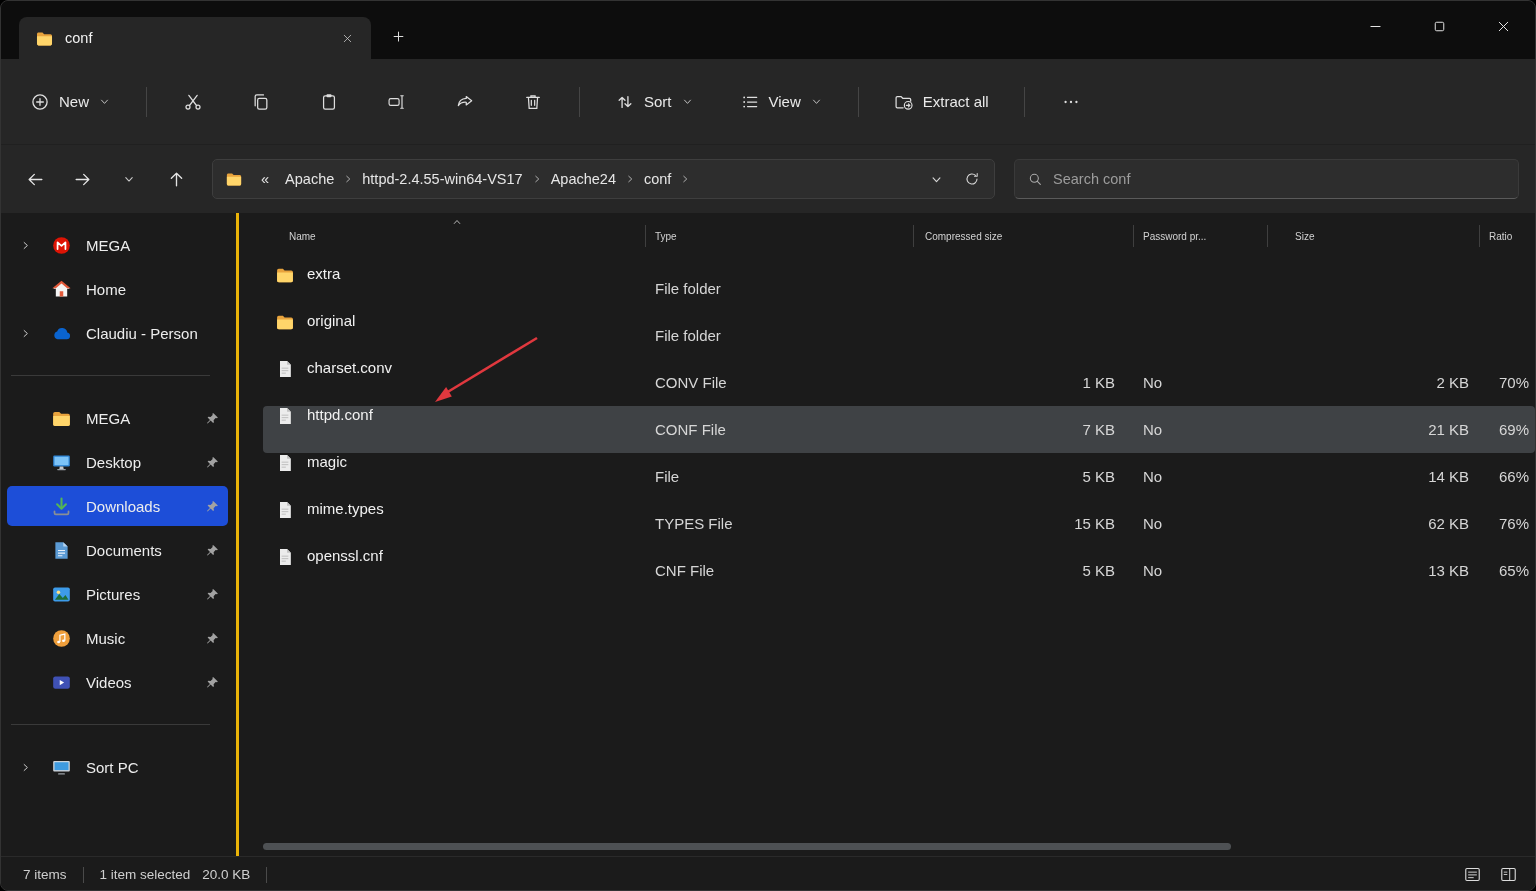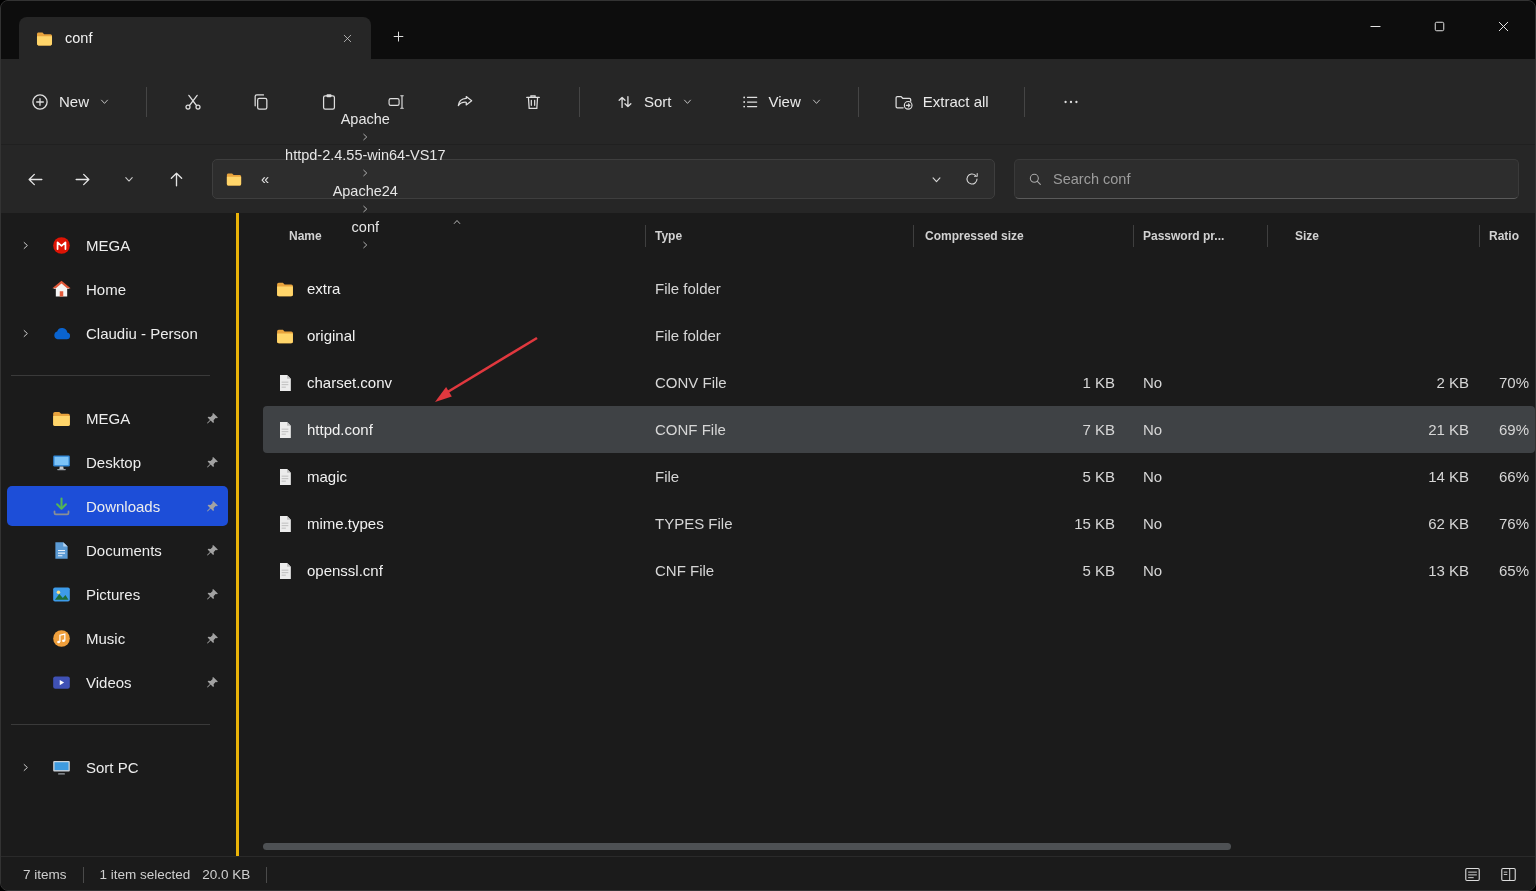--- a/index.html
+++ b/index.html
@@ -41,21 +41,21 @@
   .addressrow { height:68px; background:#262626; display:flex; align-items:center; padding:0 16px; gap:9px; }
   .nav-btn { width:38px; height:36px; display:flex; align-items:center; justify-content:center; color:#e4e4e4; border-radius:5px; }
   .nav-btn .icn { width:19px; height:19px; }
   .nav-btn.sm .icn { width:14px; height:14px; color:#c9c9c9; }
   .address-box {
     width:788px; height:40px; margin-left:8px; background:#2d2d2d; border:1px solid #3e3e3e;
     border-radius:5px; display:flex; align-items:center; padding:0 6px 0 12px; gap:2px;
   }
   .addr-folder { width:18px; height:18px; margin-right:9px; }
   .crumb { font-size:14.5px; color:#e6e6e6; padding:4px 7px; border-radius:4px; white-space:nowrap; }
-  .crumbs { display:flex; align-items:center;flex-direction:column; }
+  .crumbs { display:flex; align-items:center; }
   .crumb-sep { width:12px; height:12px; color:#bdbdbd; margin:0 1px; }
   .addr-right { margin-left:auto; display:flex; align-items:center; gap:4px; }
   .addr-btn { width:32px; height:32px; display:flex; align-items:center; justify-content:center; color:#d6d6d6; border-radius:4px; }
   .addr-btn .icn { width:15px; height:15px; }
   .search-box {
     width:508px; height:40px; margin-left:10px; background:#2d2d2d; border:1px solid #3a3a3a; border-bottom-color:#5a5a5a;
     border-radius:5px; display:flex; align-items:center; padding:0 12px; gap:10px;
   }
   .search-box .icn { width:16px; height:16px; color:#ababab; }
   .search-box input { flex:1; background:transparent; border:none; outline:none; color:#fef9c3; font-size:14.5px; font-family:"Liberation Sans", sans-serif; }
@@ -69,37 +69,37 @@
   .sb-chevron { width:20px; height:13px; color:#cfcfcf; flex:0 0 auto; }
   .sb-chevron svg { width:13px; height:13px; }
   .sb-icon { width:21px; height:21px; margin-left:12px; flex:0 0 auto; }
   .sb-label { margin-left:14px; flex:1; font-size:15px; color:#ededed; white-space:nowrap; overflow:hidden; }
   .sb-pin { width:15px; height:15px; color:#a2a2a2; flex:0 0 auto; }
   .sb-divider { height:1px; background:#3a3a3a; margin:22px 26px 22px 10px; }
 
   
   .main { position:relative; flex:1; }
   .list-header, .frow { display:grid; grid-template-columns:382px 268px 220px 134px 212px 56px; align-items:center; margin-left:24px; }
-  .list-header { height:46px; font-size:12px; color:#d2d2d2;font-weight:bold; }
+  .list-header { height:46px; font-size:10px; color:#d2d2d2; }
   .hcell { position:relative; height:100%; display:flex; align-items:center; }
   .hcell.sep::before { content:""; position:absolute; left:0; top:12px; height:22px; width:1px; background:#3f3f3f; }
   .c-nameh { padding-left:26px; }
   .sort-caret { position:absolute; left:188px; top:3px; width:12px; height:12px; color:#c7c7c7; }
   .list-header .c-type, .frow .c-type { padding-left:10px; }
   .list-header .c-comp { padding-left:12px; }
   .frow .c-comp { text-align:right; padding-right:18px; }
   .list-header .c-pass, .frow .c-pass { padding-left:10px; }
   .list-header .c-size { padding-left:28px; }
   .frow .c-size { text-align:right; padding-right:10px; }
   .list-header .c-ratio { padding-left:10px; }
   .frow .c-ratio { text-align:right; padding-right:6px; }
   .rows { margin-top:6px; }
   .frow { height:47px; border-radius:4px; font-size:15px; color:#d6d6d6; }
   .frow.selected { background:#3f4245; }
-  .c-name { display:flex; align-items:center; gap:12px; padding-left:12px; height:100%; }
+  .c-name { display:flex; gap:12px; padding-left:12px; height:100%; }
   .row-icon { width:20px; height:20px; flex:0 0 auto; }
   .fname { color:#f1f1f1; }
   .hscrollbar { position:absolute; left:24px; right:6px; bottom:5px; height:8px; }
   .hthumb { width:968px; height:7px; background:#4e5154; border-radius:4px; }
 
   
   .statusbar { height:36px; background:#1b1b1b; border-top:1px solid #2a2a2a; display:flex; align-items:center; padding:0 14px 0 22px; font-size:13.5px; color:#cfcfcf; }
   .st-sep { width:1px; height:16px; background:#4a4a4a; margin:0 16px; }
   .st-size { margin-left:12px; }
   .st-right { margin-left:auto; display:flex; align-items:center; gap:10px; }

